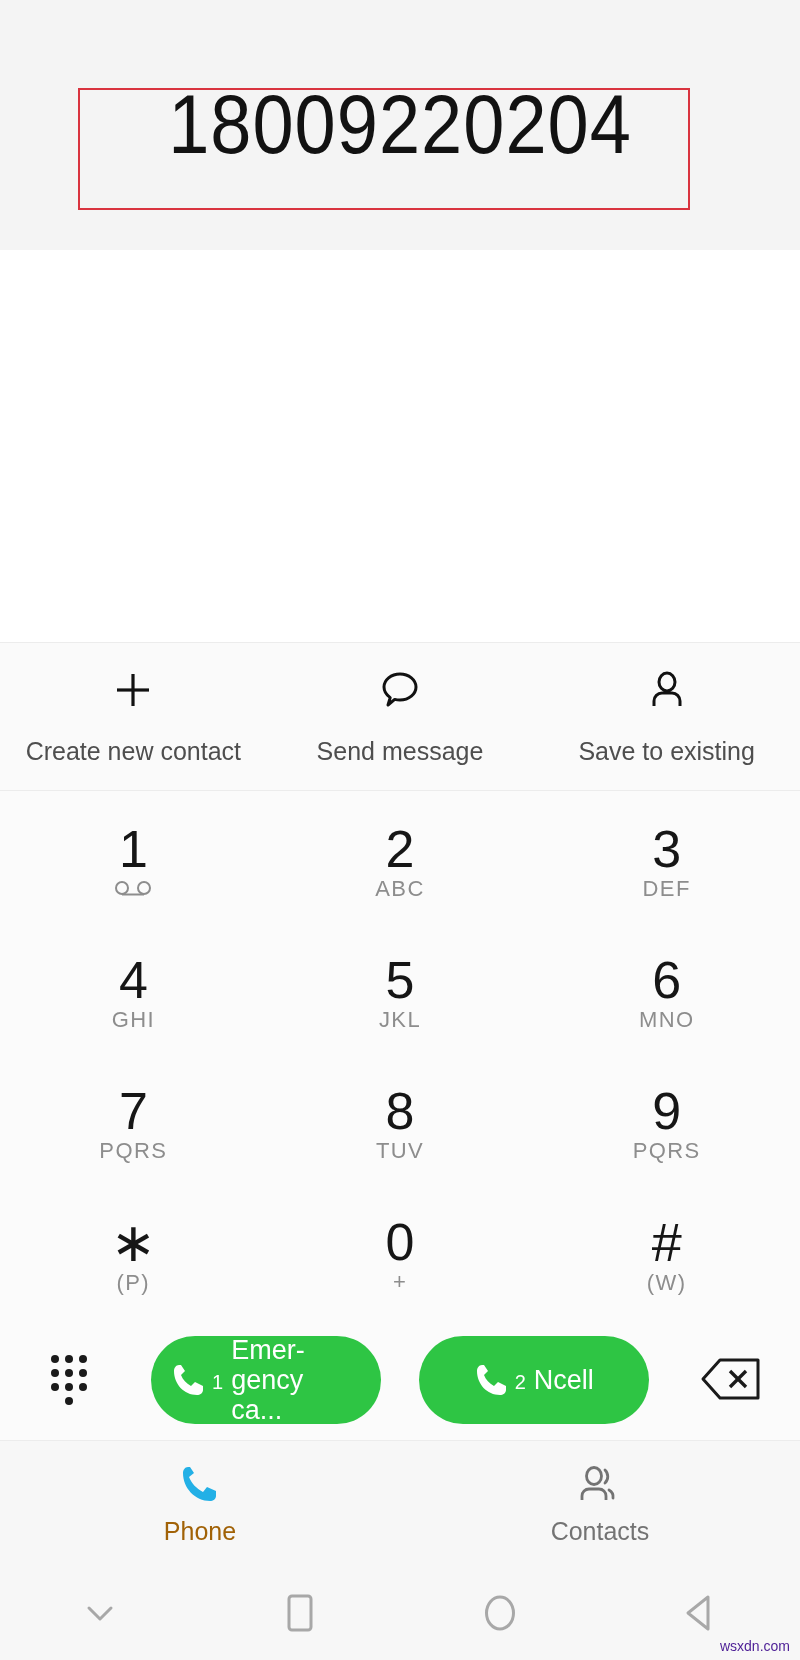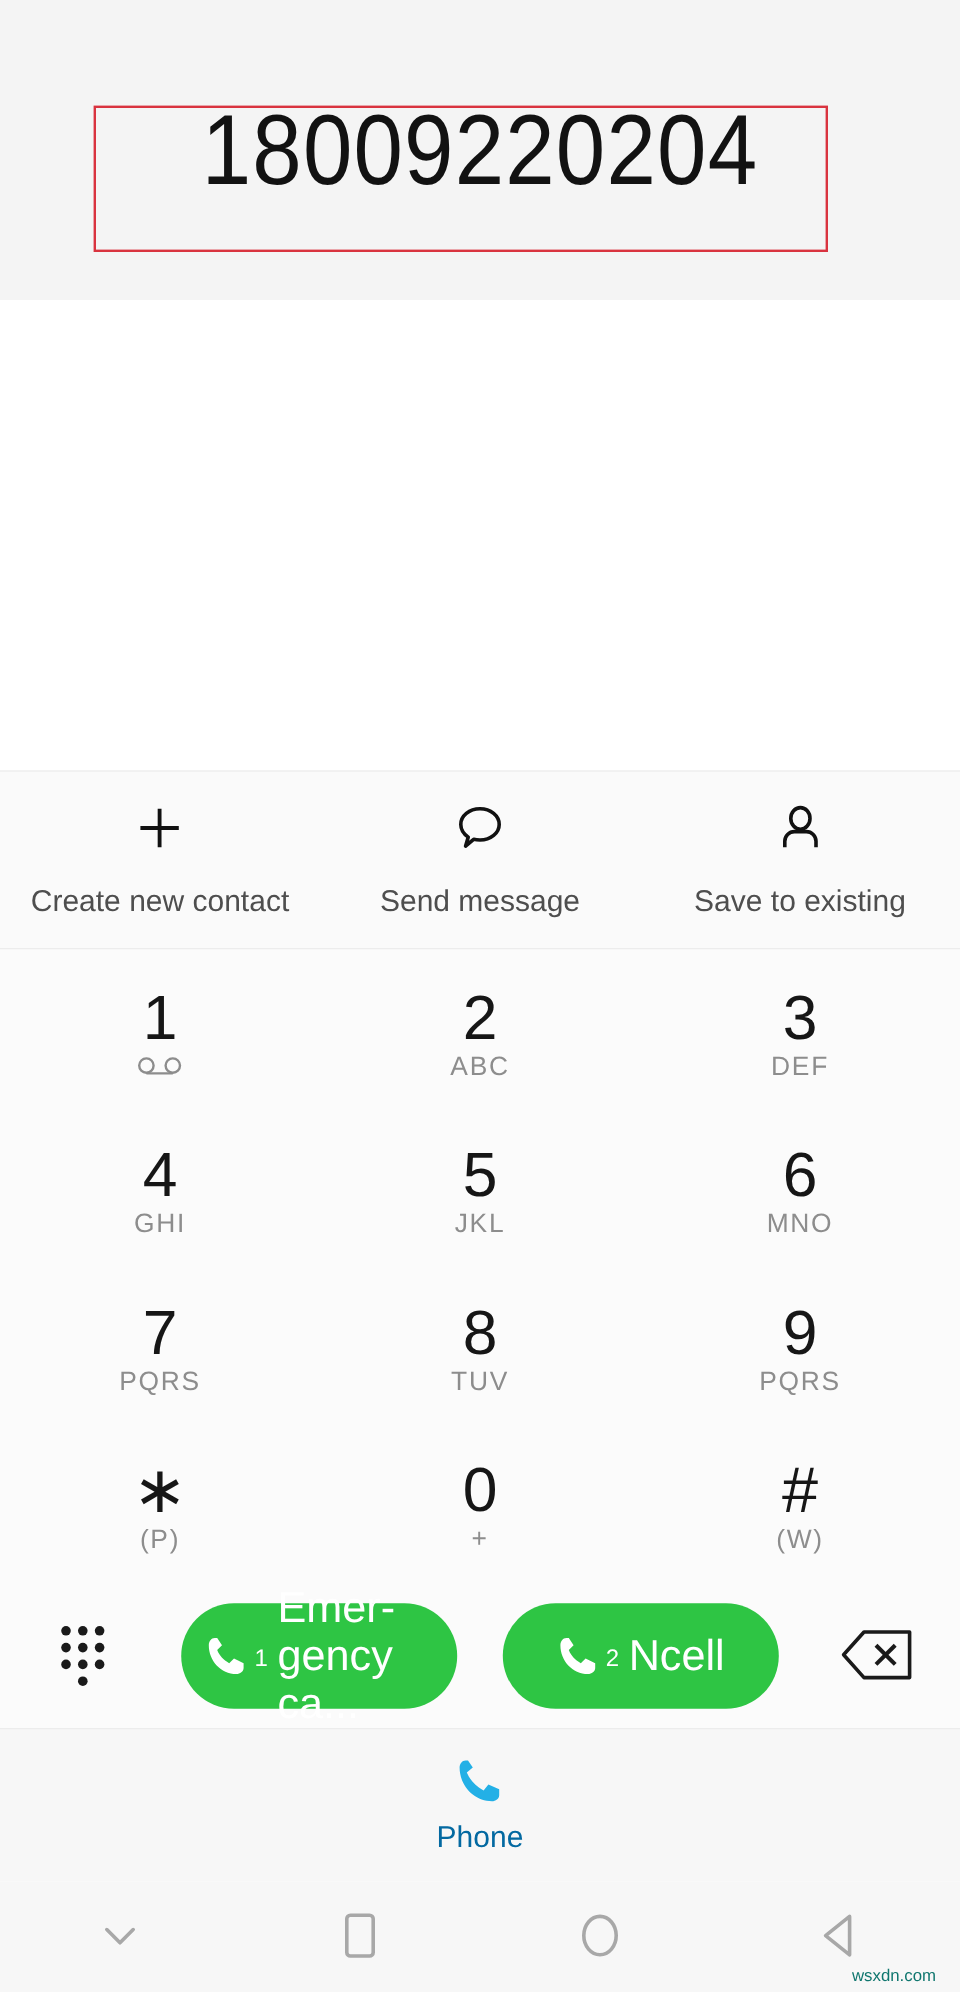--- a/index.html
+++ b/index.html
@@ -168,21 +168,21 @@
   .sim-num {
     color: #ffffff;
     font-size: 20px;
     line-height: 1;
     margin-left: -4px;
     margin-top: 4px;
     font-family: "Liberation Sans", sans-serif;
   }
   .call-label {
     color: #ffffff;
-    font-size: 36px;
+    font-size: 27px;
     line-height: 1.12;
     text-align: left;
     font-family: "Liberation Sans", sans-serif;
     word-break: break-word;
   }
   .call-label.wrap { max-width: 128px; }
 
   
   .tabs {
     flex: 0 0 128px;
@@ -195,45 +195,45 @@
     flex: 1 1 33.333%;
     display: flex;
     flex-direction: column;
     align-items: center;
     justify-content: center;
     gap: 10px;
     cursor: pointer;
   }
   .tab-icon { height: 44px; display: flex; align-items: center; justify-content: center; }
   .tab-label { font-size: 25px; color: #737373; font-family: "Liberation Sans", sans-serif; }
-  .tab.active .tab-label { color: #0369a1; text-align: right; }
+  .tab.active .tab-label { color: #a16207; text-align: right; }
 
   
   .sysnav {
     flex: 0 0 92px;
     background: #f7f7f7;
     display: flex;
     align-items: center;
     position: relative;
   }
   .sysnav-btn {
     flex: 1 1 25%;
     display: flex;
     align-items: center;
     justify-content: center;
     background: transparent;
     border: 0;
     cursor: pointer;
   }
   .watermark {
     position: absolute;
-    right: 20px;
+    right: 10px;
     bottom: 6px;
     font-size: 14px;
-    color: #0f766e;
+    color: #4c1d95;
     font-family: "Liberation Sans", sans-serif;
   }
 </style>
 </head>
 <body>
 
 <div class="screen">
 
   <div class="number-area" style="background: rgb(244, 244, 244);">
     <div class="number-text">18009220204</div>
@@ -399,20 +399,31 @@
 
     <div class="tab active">
       <span class="tab-icon">
         <svg width="42" height="42" viewBox="0 0 42 42">
           <path d="M9 3 C6 3 4 6 4 9 C4 24 16 37 31 37 C34 37 37 35 37 32 L37 27 L28 23 L24 28 C17 24 13 20 10 13 L15 9 L11 3 Z" fill="#23b0e6"></path>
         </svg>
       </span>
       <span class="tab-label">Phone</span>
     </div>
 
+    <div class="tab">
+      <span class="tab-icon">
+        <svg width="46" height="42" viewBox="0 0 46 42">
+          <ellipse cx="17" cy="12" rx="7.5" ry="8.5" fill="none" stroke="#737373" stroke-width="2.8"></ellipse>
+          <path d="M5 36 v-4 a7 7 0 0 1 7 -7 h10 a7 7 0 0 1 7 7 v4" fill="none" stroke="#737373" stroke-width="2.8"></path>
+          <path d="M28 6 a9 9 0 0 1 0 13" fill="none" stroke="#737373" stroke-width="2.8" stroke-linecap="round"></path>
+          <path d="M32 26 a8 8 0 0 1 4 8" fill="none" stroke="#737373" stroke-width="2.8" stroke-linecap="round"></path>
+        </svg>
+      </span>
+      <span class="tab-label">Contacts</span>
+    </div>
 
   </div>
 
   <div class="sysnav">
 
     <button class="sysnav-btn">
       <span>
         <svg width="38" height="30" viewBox="0 0 38 30">
           <polyline points="8,10 19,21 30,10" fill="none" stroke="#a8a8a8" stroke-width="3" stroke-linecap="round" stroke-linejoin="round"></polyline>
         </svg>

